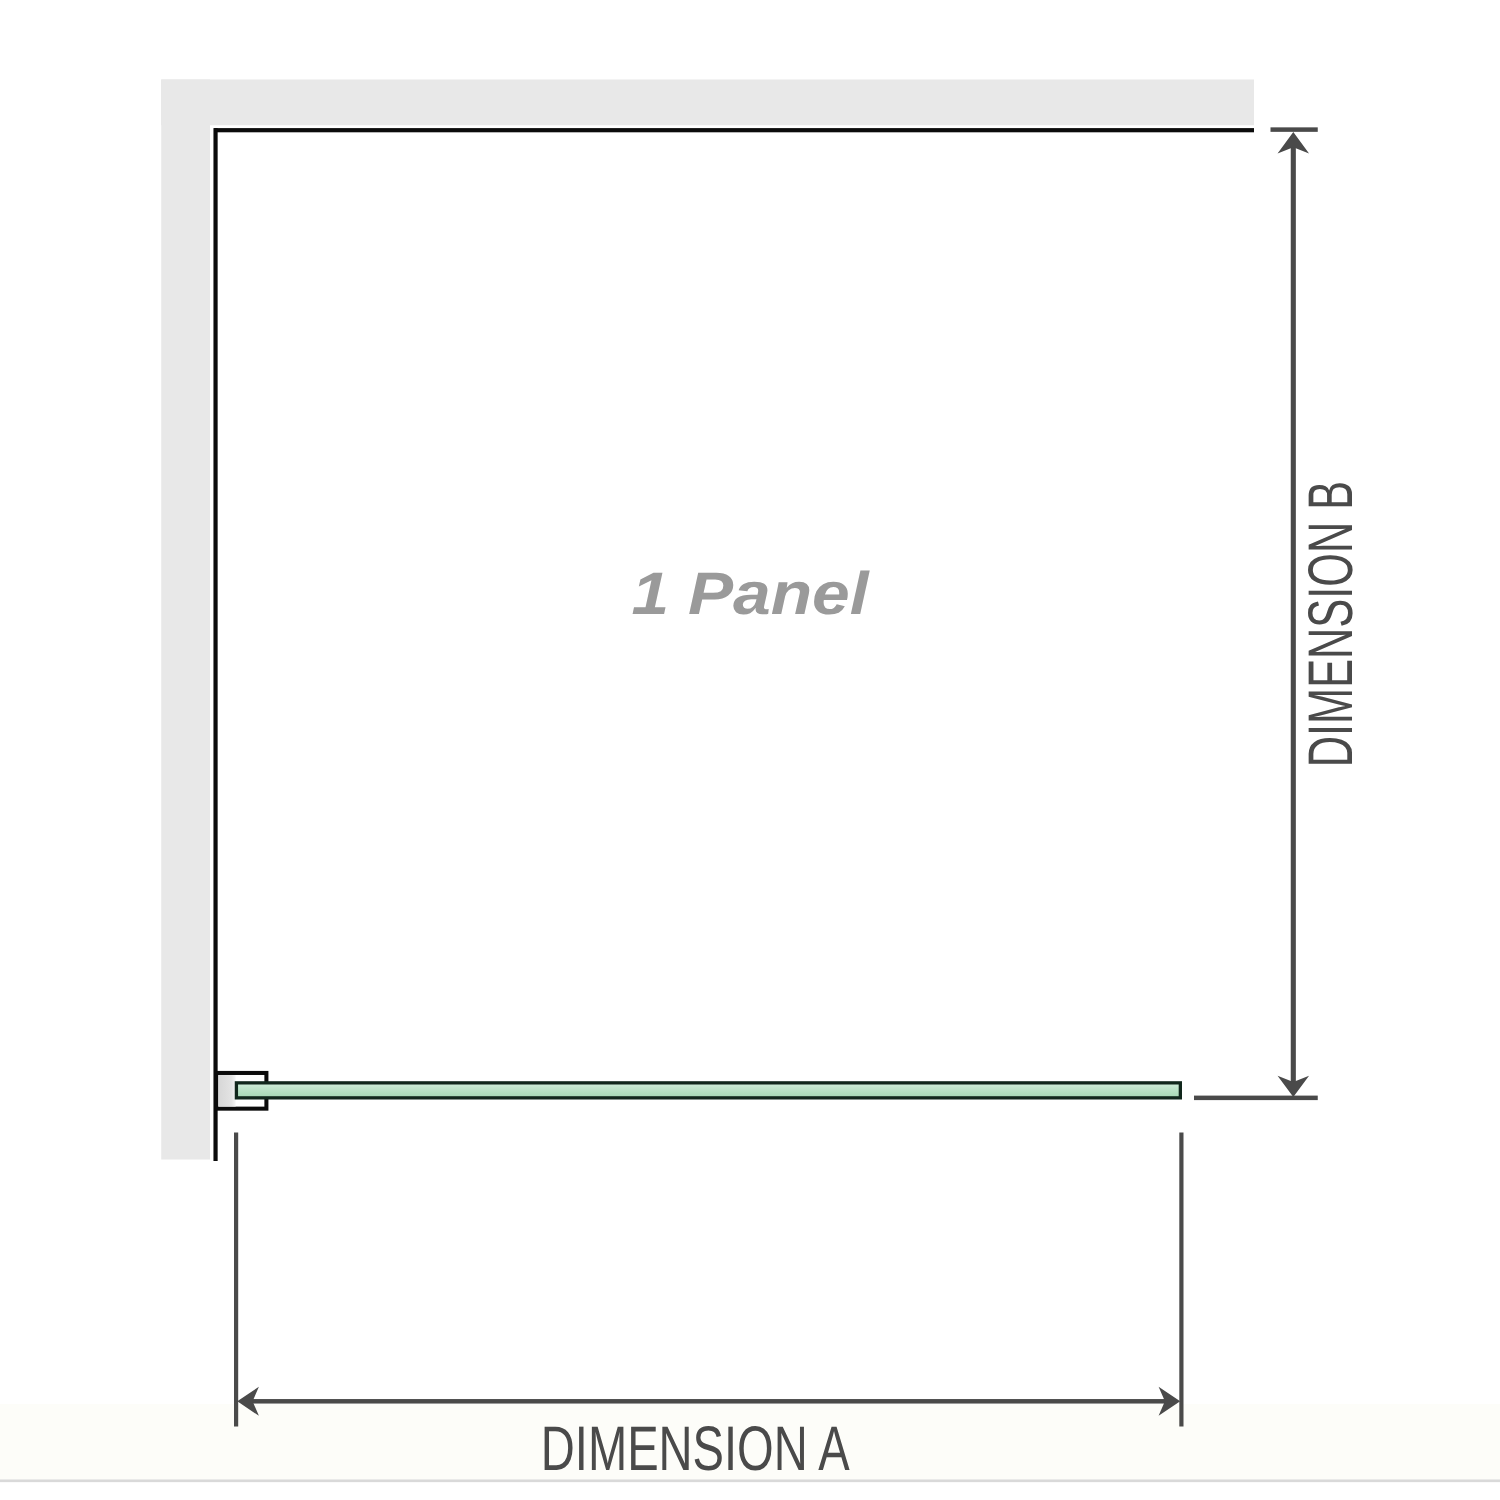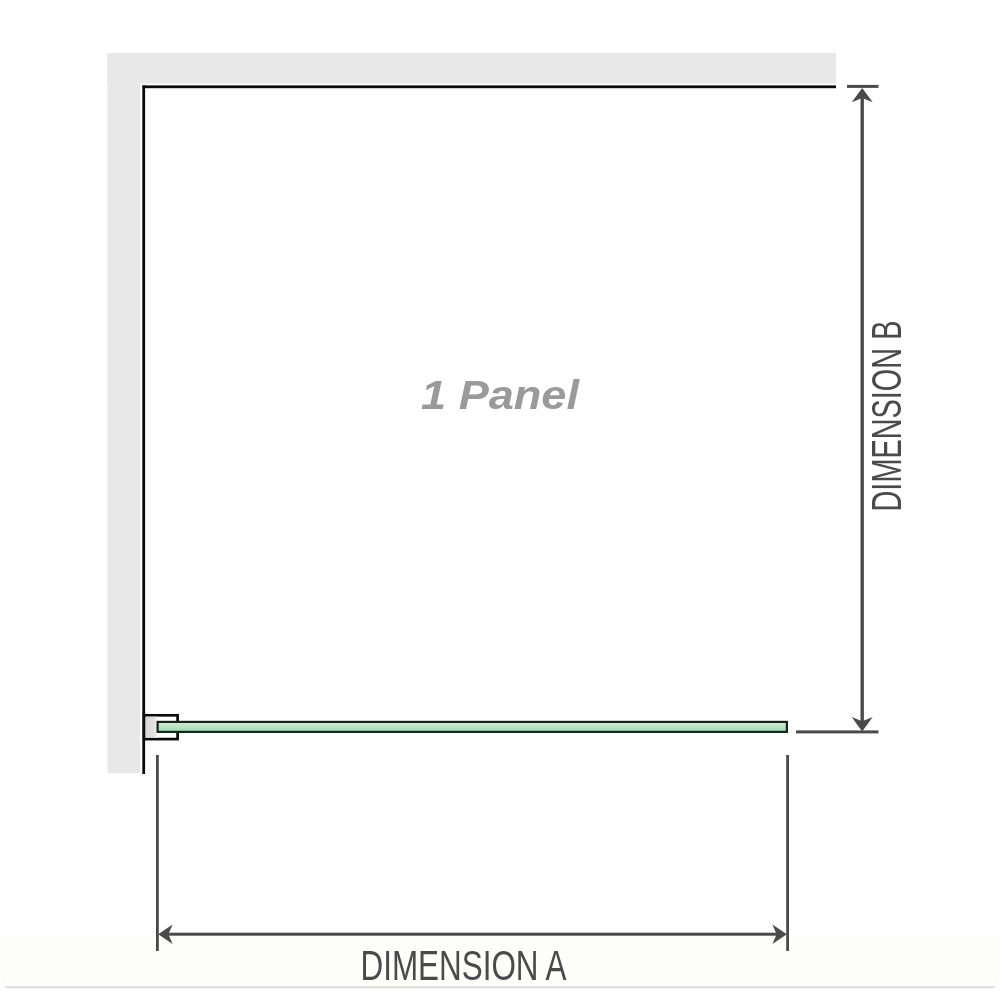--- a/index.html
+++ b/index.html
@@ -1,17 +1,17 @@
 <!DOCTYPE html>
 <html><head>
 <meta charset="utf-8">
 <style>
   html,body{margin:0;padding:0;background:#ffffff;}
   .stage{position:relative;width:1000px;height:1000px;overflow:hidden;
-         font-family:"Liberation Sans", sans-serif;border-radius:29px;}
+         font-family:"Liberation Sans", sans-serif;}
   svg{position:absolute;left:0;top:0;transform:translateZ(0);}
 </style>
 </head>
 <body>
 <div class="stage">
 <svg width="1000" height="1000" viewBox="0 0 1000 1000" style="opacity:0.999">
   <defs>
     <linearGradient id="glassG" x1="0" y1="0" x2="0" y2="1">
       <stop offset="0" stop-color="#d4eedd"></stop>
       <stop offset="0.3" stop-color="#c2e6cd"></stop>

